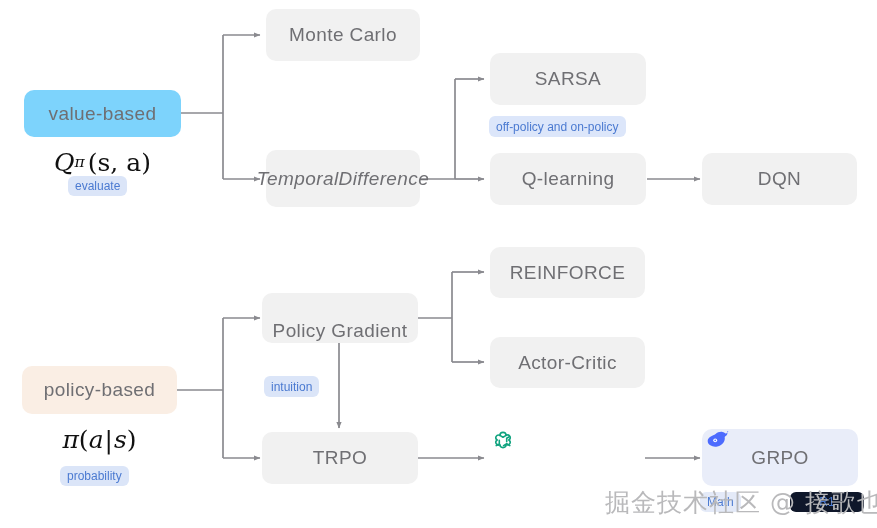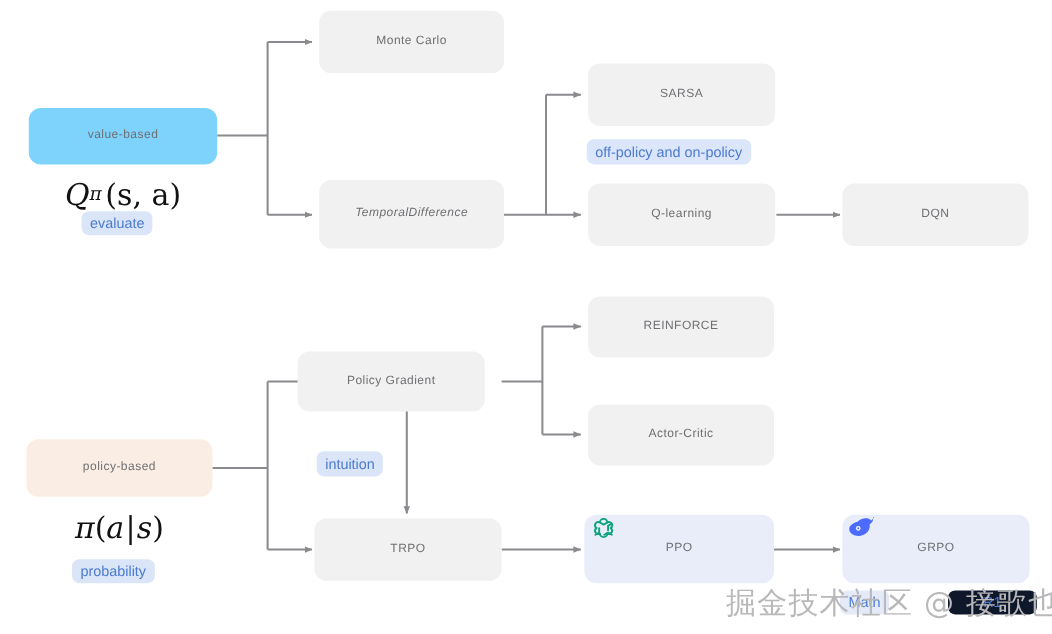--- a/index.html
+++ b/index.html
@@ -29,21 +29,21 @@
   
   .node {
     position: absolute;
     box-sizing: border-box;
     border-radius: 10px;
     display: flex;
     align-items: center;
     justify-content: center;
     text-align: center;
     color: #6f6f73;
-    font-size: 10px;
+    font-size: 19px;
     font-family: "Liberation Sans", sans-serif;
     letter-spacing: .4px;
     line-height: 1.25;
     z-index: 3;
   }
   .node.grey   { background: #f1f1f1; }
   .node.green  { background: #7dd3fc; }
   .node.peach  { background: #faeee4; }
   .node.lilac  { background: #e9edf9; }
 
@@ -200,43 +200,40 @@
       <span>a</span>
       <span class="bar">|</span>
       <span>s</span>
       <span class="paren">)</span>
   </div>
 
   <div class="badge" style="left:60px; top:466px; height:20px;">
     <span>probability</span>
   </div>
 
-  <div class="node grey" style="left:248px; top:293px; width:156px; height:50px;">
+  <div class="node grey" style="left:262px; top:293px; width:156px; height:50px;align-items:flex-end;">
     <span>Policy Gradient</span>
   </div>
 
   <div class="badge" style="left:264px; top:376px; height:21px;">
     <span>intuition</span>
   </div>
 
   <div class="node grey" style="left:490px; top:247px; width:155px; height:51px;">
     <span>REINFORCE</span>
   </div>
 
   <div class="node grey" style="left:490px; top:337px; width:155px; height:51px;">
     <span>Actor-Critic</span>
   </div>
 
   <div class="node grey" style="left:262px; top:432px; width:156px; height:52px;">
     <span>TRPO</span>
   </div>
 
-  <div class="node lilac" style="left:487px; top:429px; width:158px; height:57px;">
-    <span>PPO</span>
-  </div>
 
   <div class="node lilac" style="left:702px; top:429px; width:156px; height:57px;">
     <span>GRPO</span>
   </div>
 
   <div class="logo" style="left:491px; top:429px;">
     <svg width="24" height="24" viewBox="0 0 24 24" xmlns="http://www.w3.org/2000/svg">
       <g fill="none" stroke="#10a37f" stroke-width="1.6" stroke-linecap="round" stroke-linejoin="round">
         <path d="M12 3.4c2.0 0 3.1 1.6 3.1 3.0c1.3-.7 3.0-.3 3.7 1.0c.7 1.2.2 2.8-1.0 3.6c1.2.8 1.7 2.4 1.0 3.6c-.7 1.2-2.4 1.6-3.7 1.0c0 1.4-1.1 3.0-3.1 3.0c-2.0 0-3.1-1.6-3.1-3.0c-1.3.7-3.0.3-3.7-1.0c-.7-1.2-.2-2.8 1.0-3.6c-1.2-.8-1.7-2.4-1.0-3.6c.7-1.2 2.4-1.6 3.7-1.0c0-1.4 1.1-3.0 3.1-3.0z"></path>
         <path d="M8.9 6.4l3.1 1.8l3.1-1.8"></path>

